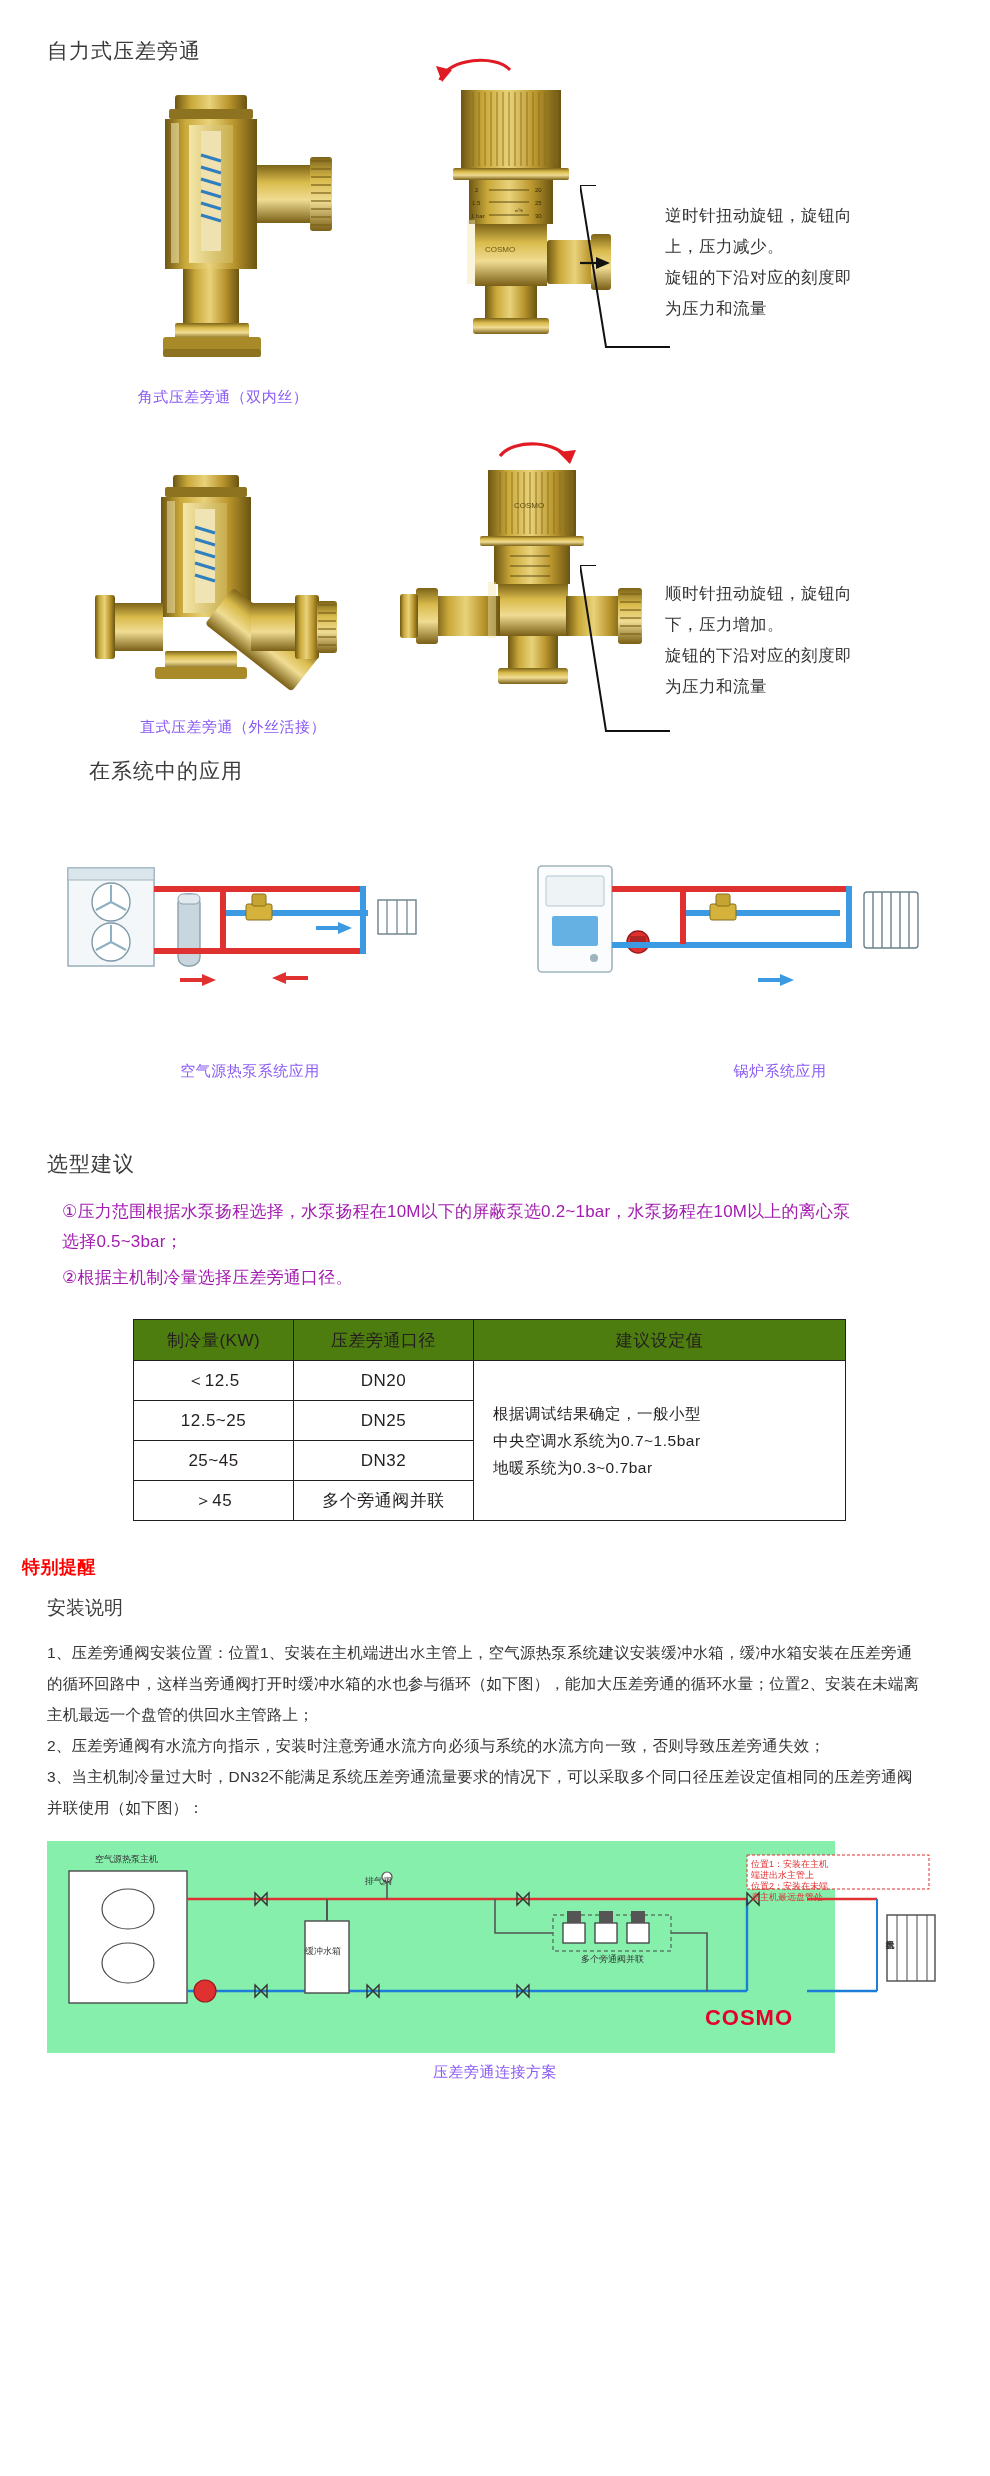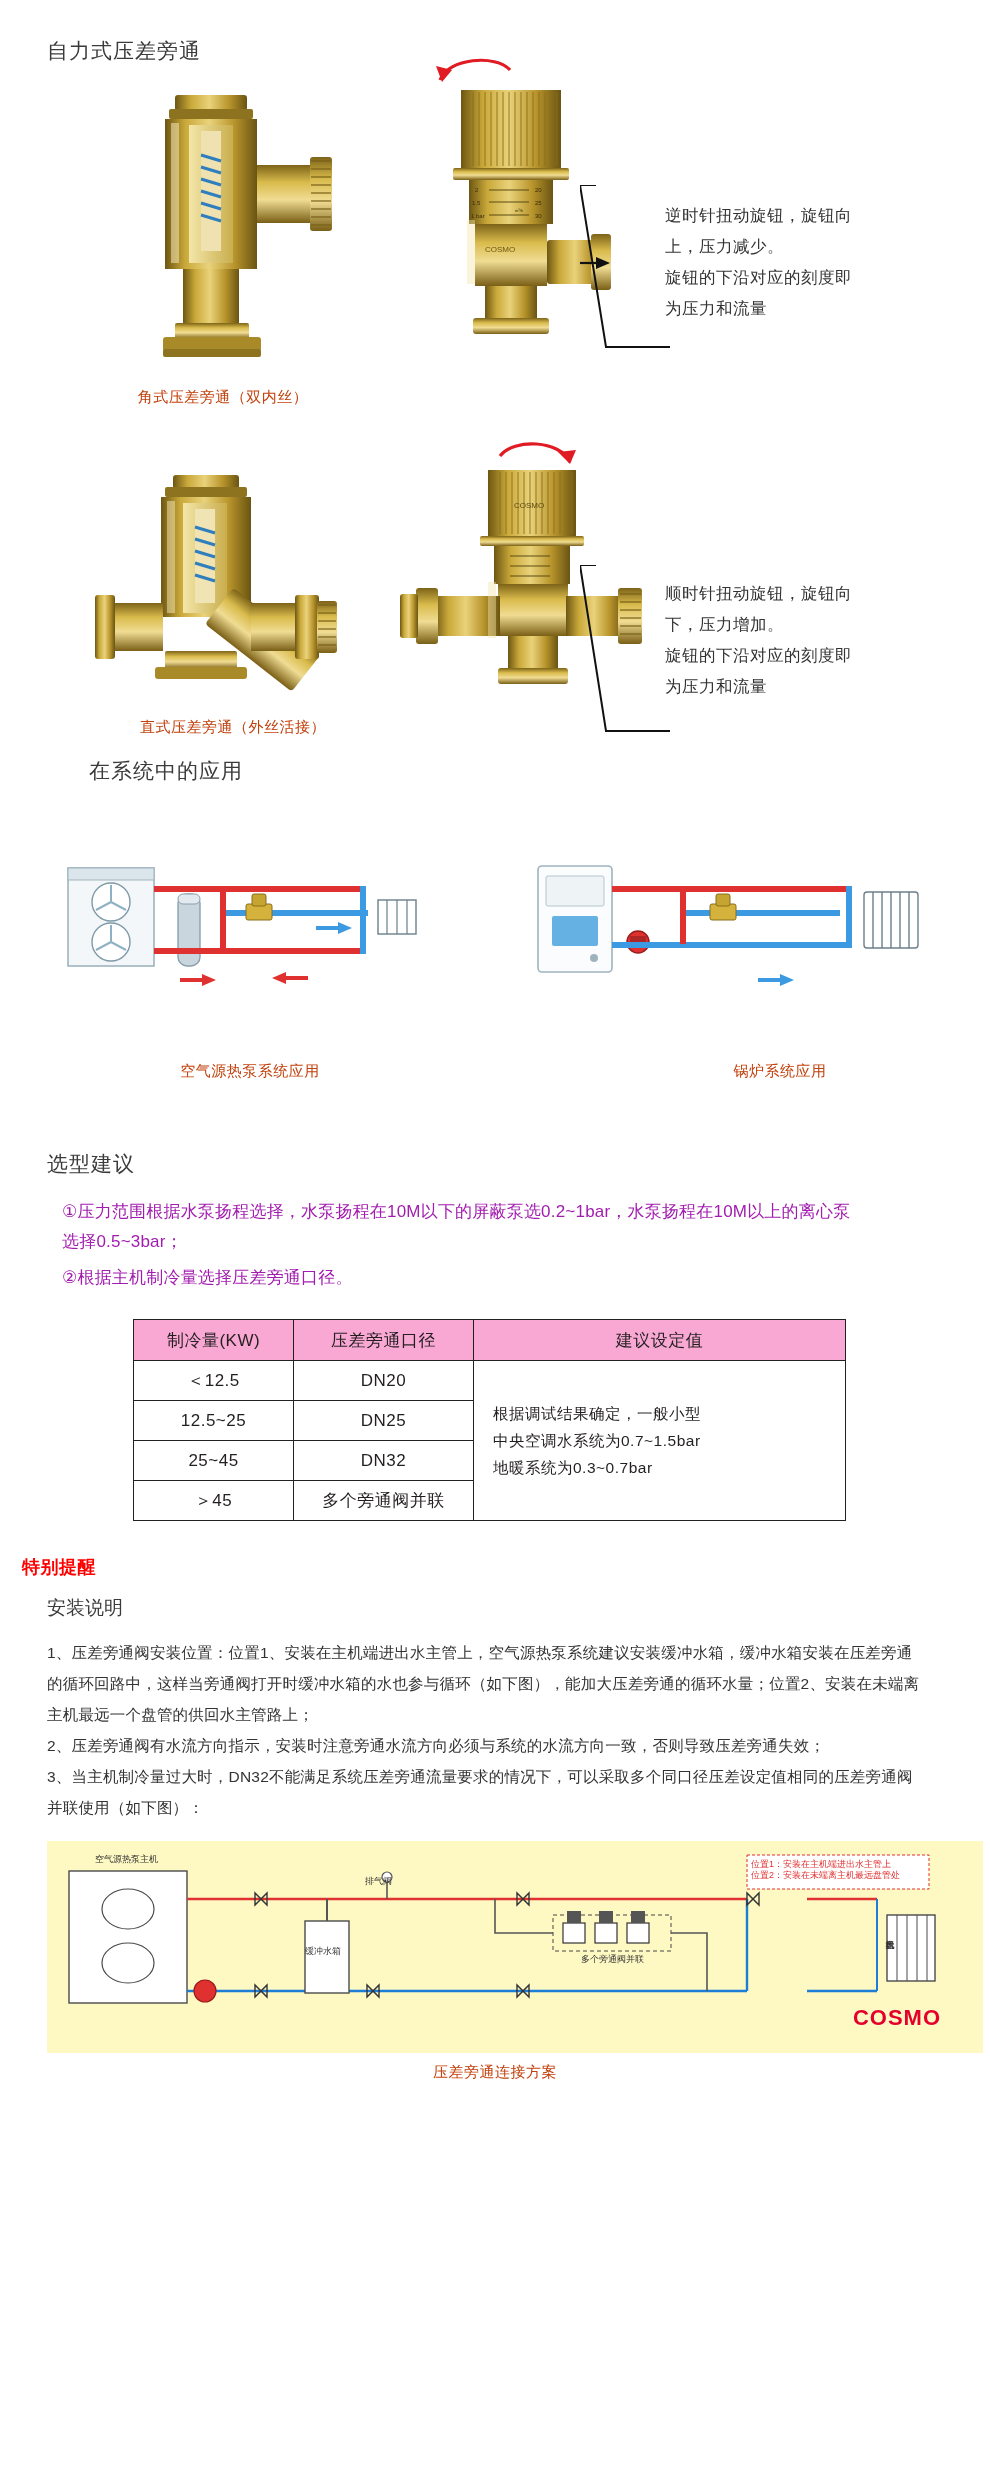--- a/index.html
+++ b/index.html
@@ -15,21 +15,21 @@
 
   
   .sec-title {
     font-size: 21px;
     color: #3b3b3b;
     letter-spacing: 1px;
     margin: 0;
   }
   .caption {
     font-size: 15px;
-    color: #c2410c;
+    color: #8b5cf6;
     text-align: center;
     letter-spacing: .5px;
   }
 
   
   #s1-title { position:absolute; left:47px; top:37px; }
 
   .valve-box { position: absolute; }
 
   
@@ -68,21 +68,21 @@
   }
   table.spec th, table.spec td {
     border: 1px solid #231f20;
     text-align: center;
     font-size: 17px;
     color: #231f20;
     letter-spacing: .5px;
     padding: 7px 4px;
   }
   table.spec th {
-    background: #f9a8d4;
+    background: #4d7c0f;
     font-weight: normal;
     height: 41px;
   }
   table.spec td { height: 40px; }
   table.spec td.note {
     text-align: left;
     padding-left: 19px;
     line-height: 27px;
     font-size: 15.5px;
     vertical-align: middle;
@@ -112,23 +112,23 @@
     line-height: 31px;
     color: #333;
     letter-spacing: .2px;
   }
   #install .i-body p { margin: 0; }
 
   
   #schematic {
     position: relative;
     margin: 18px 0 0 47px;
-    width: 936px;
+    width: 788px;
     height: 212px;
-    background: #fef9c3;
+    background: #86efac;
   }
   #schematic .lbl {
     position:absolute; font-size:9px; color:#333; white-space:nowrap;
   }
   .cosmo-logo {
     position:absolute; right:42px; bottom:22px;
     color:#e4002b; font-size:22px; font-weight:bold; letter-spacing:1px;
     font-family:"Liberation Sans", sans-serif;
   }
   #schem-caption { margin: 10px 0 22px 0; }

